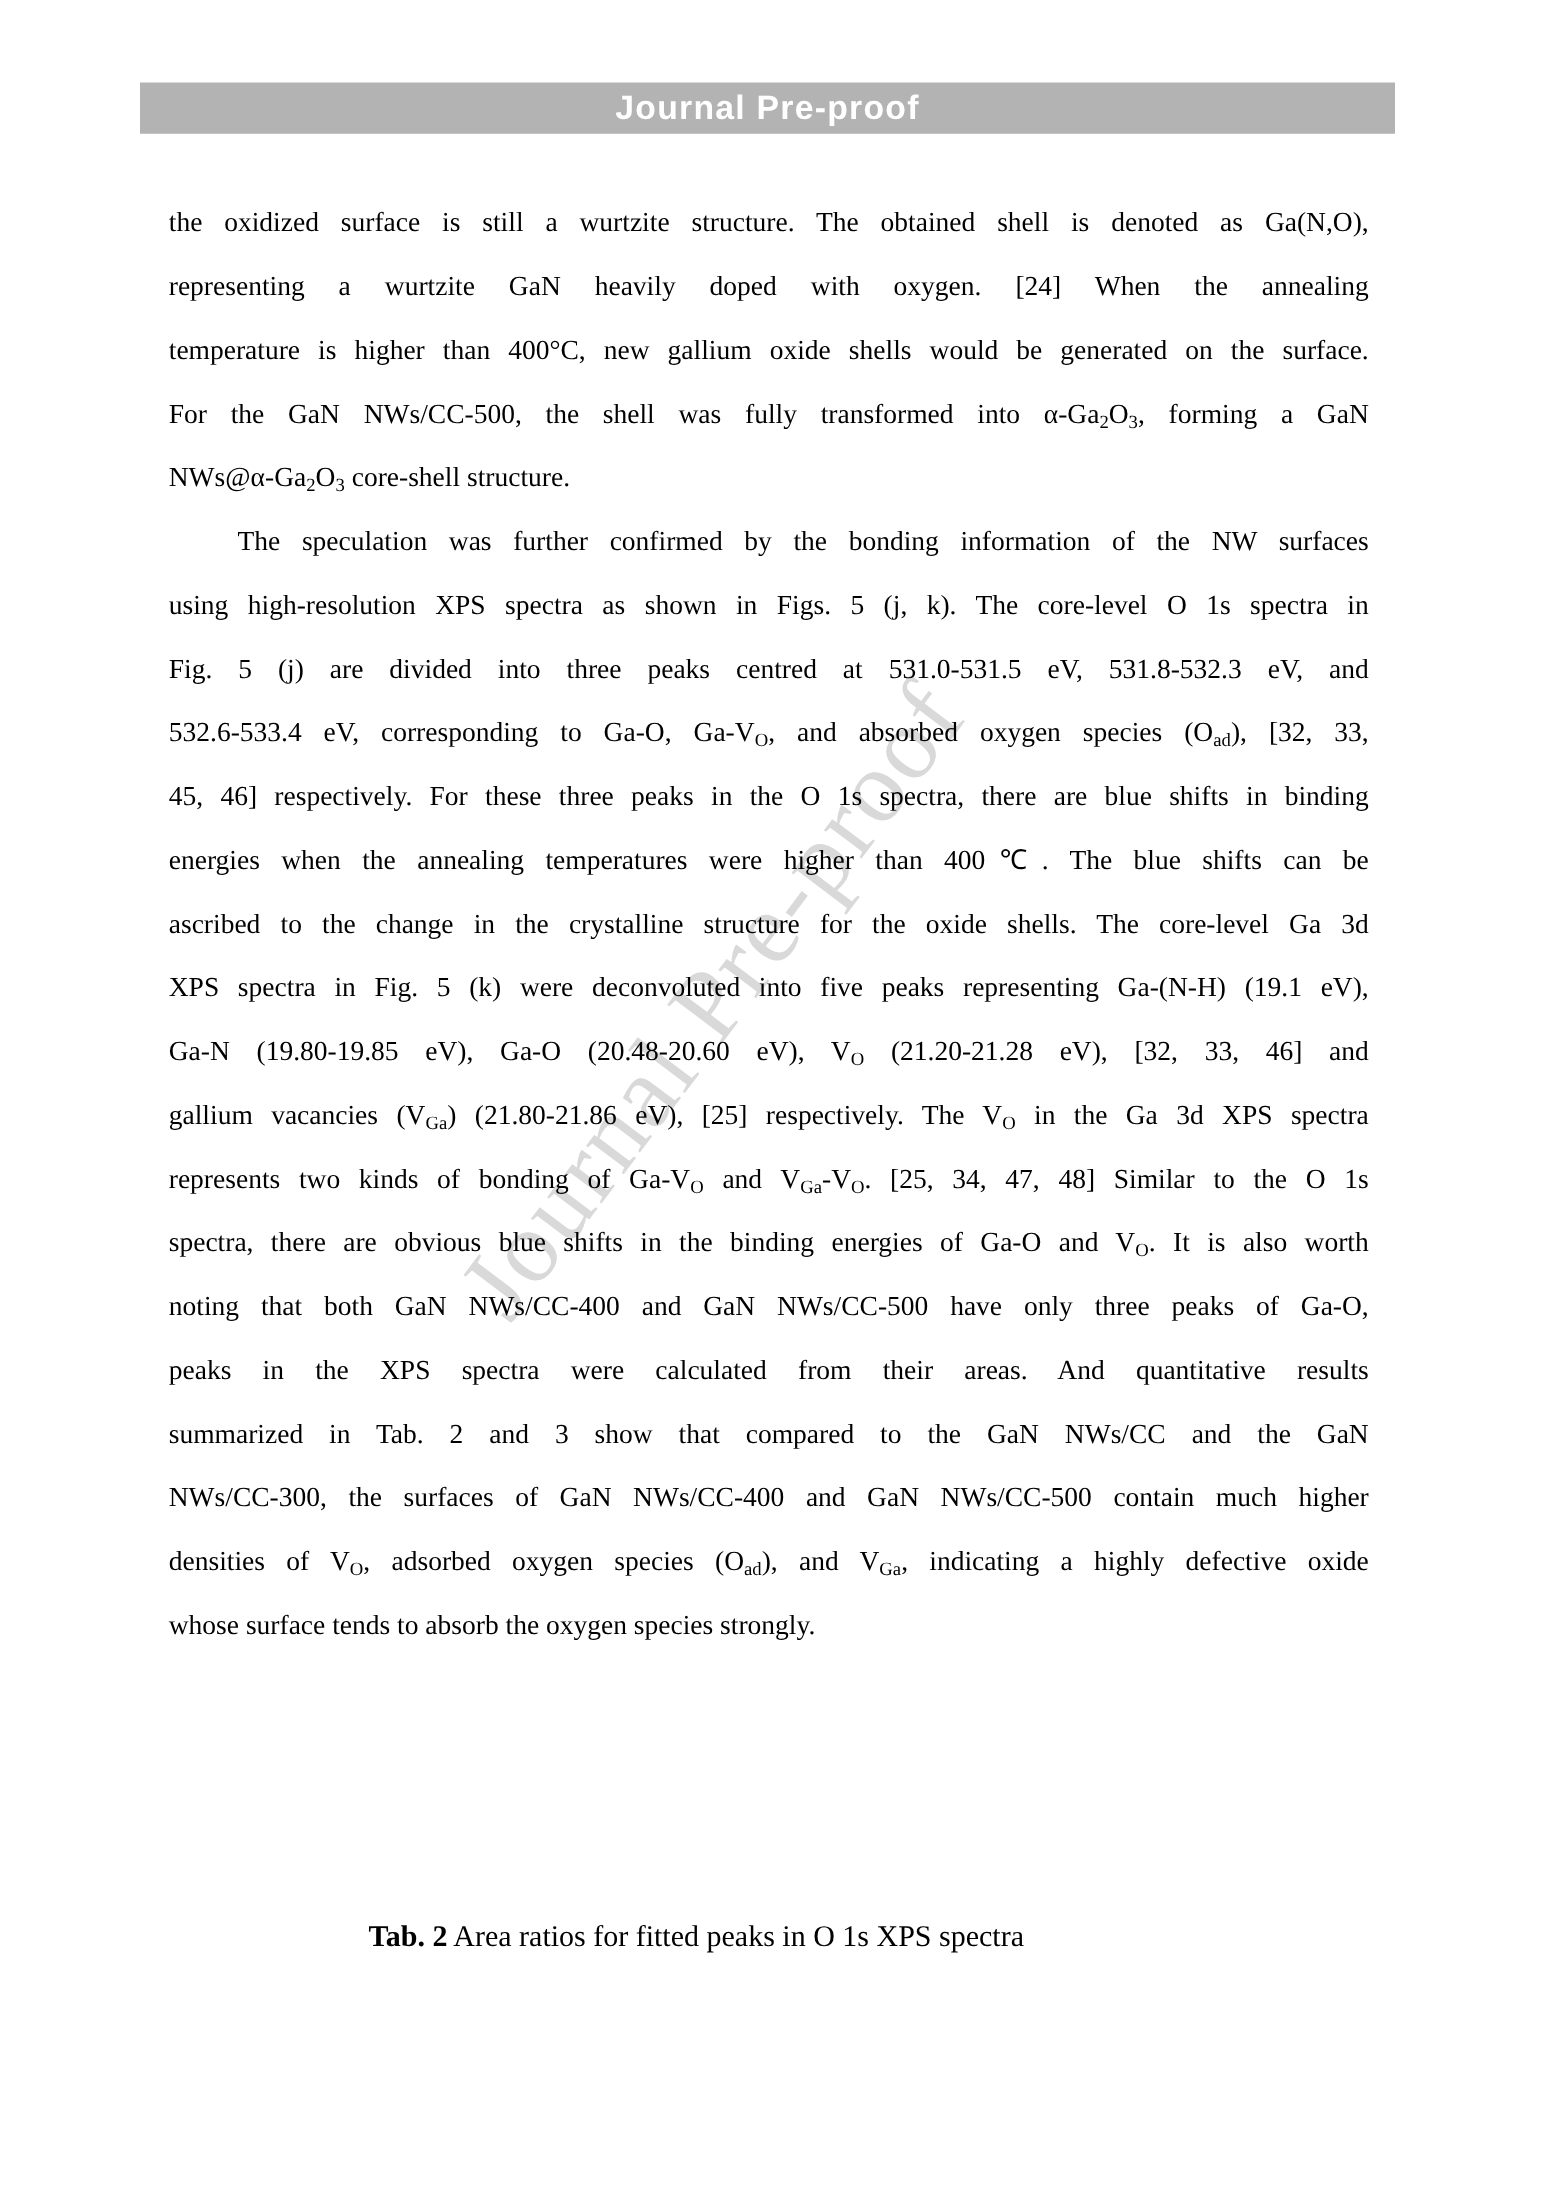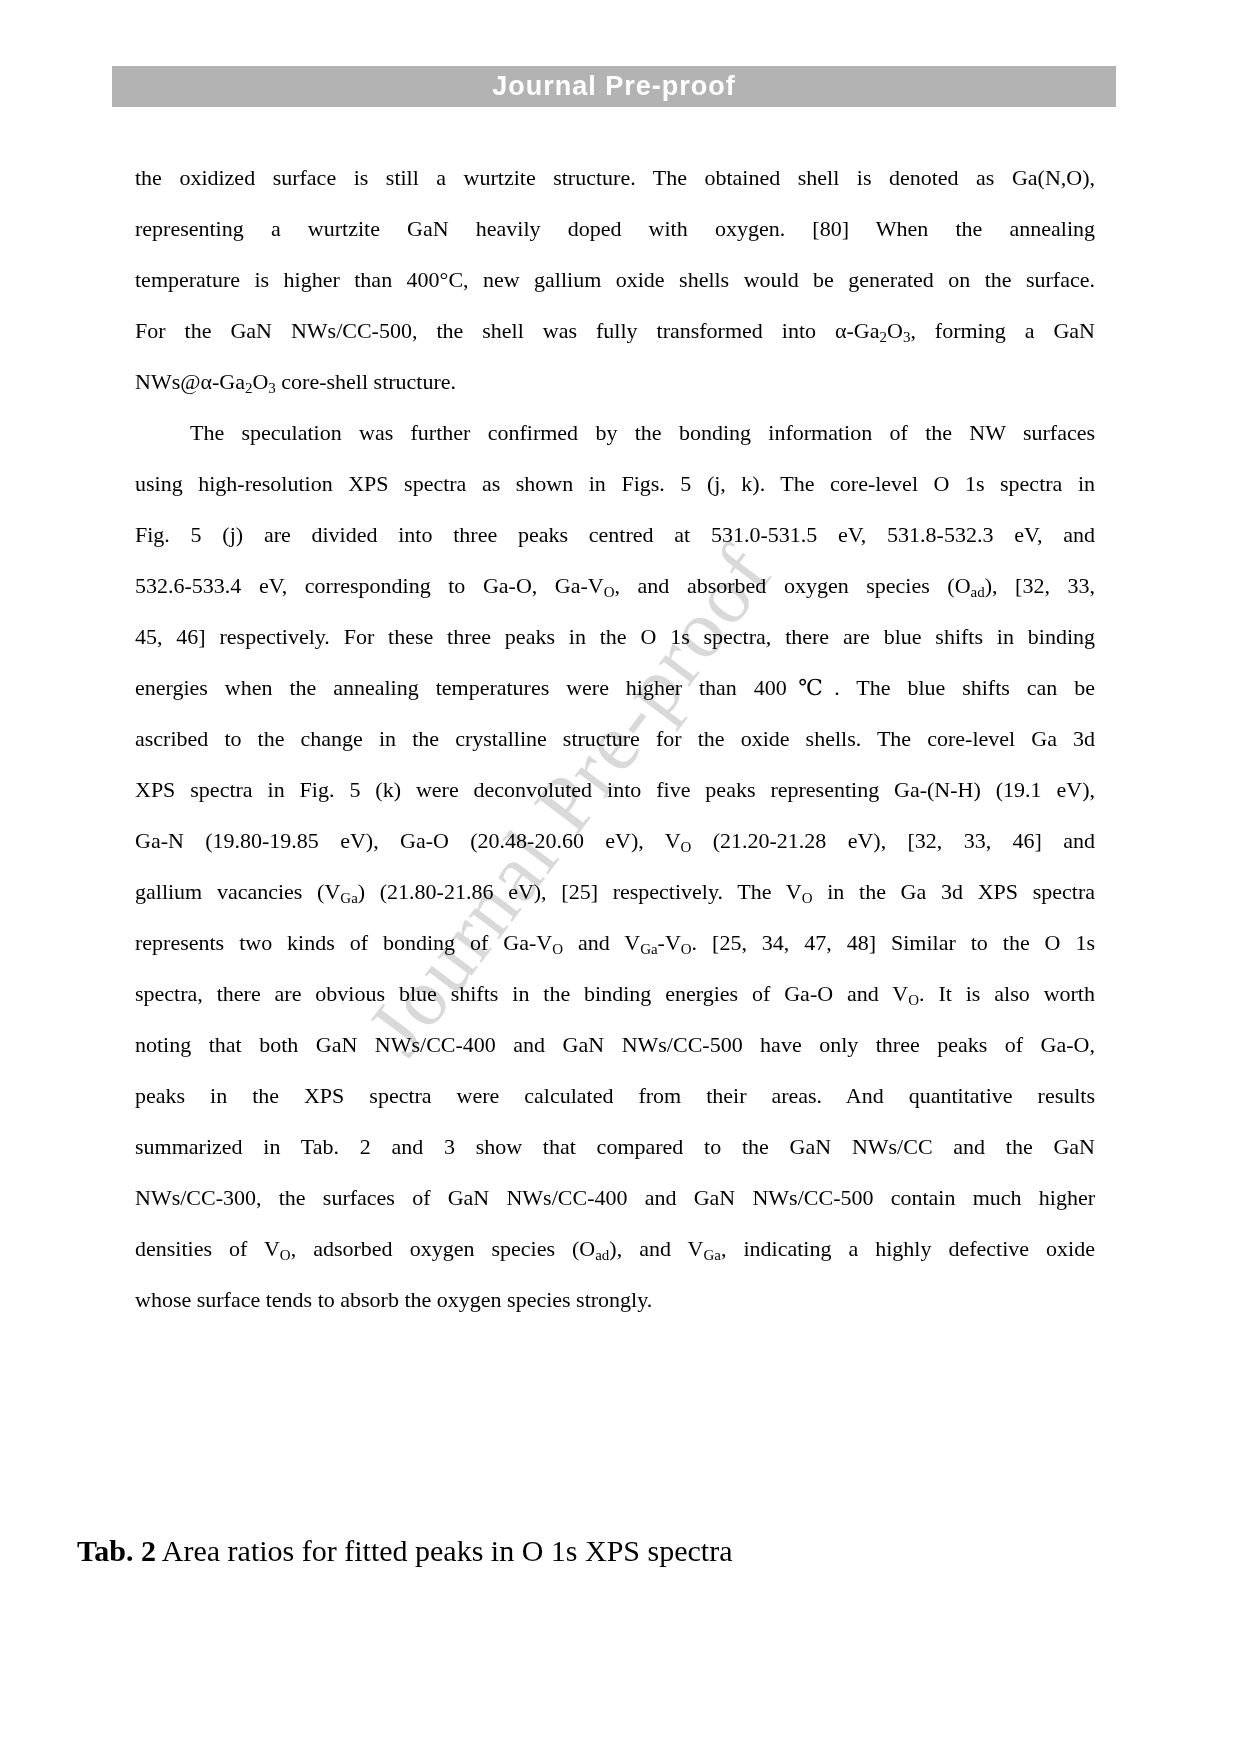--- a/index.html
+++ b/index.html
@@ -32,20 +32,21 @@
     font-size:82px;
     color:#d9d9d9;
     white-space:nowrap;
     letter-spacing:2px;
     z-index:0;
   }
   .body-text{
     position:absolute;left:135px;top:152px;width:960px;
     z-index:1;
     font-size:22px;
+    font-family:Liberation Serif, serif;
   }
   .line{
     height:51px;
     line-height:51px;
     text-align:justify;
     text-align-last:justify;
     white-space:normal;
   }
   .line.end{
     text-align:right;
@@ -57,38 +58,38 @@
   sub{
     font-size:68%;
     line-height:0;
     vertical-align:baseline;
     position:relative;
     top:0.25em;
   }
   .caption{
     position:absolute;left:77px;top:1525px;width:960px;height:51px;
     line-height:51px;
-    text-align:left;
-    font-size:30px;
+    text-align:center;
+    font-size:24px;
     z-index:1;
   }
   .caption .cap-label{font-weight:bold;}
 </style>
 </head>
 <body>
 
 <div class="banner">
   <span class="banner-title">Journal Pre-proof</span>
 </div>
 
 <div class="watermark">Journal Pre-proof</div>
 
 <div class="body-text" id="body-text">
     <div class="line">the oxidized surface is still a wurtzite structure. The obtained shell is denoted as Ga(N,O),</div>
-    <div class="line">representing a wurtzite GaN heavily doped with oxygen. [80] When the annealing</div>
+    <div class="line">representing a wurtzite GaN heavily doped with oxygen. [24] When the annealing</div>
     <div class="line">temperature is higher than 400°C, new gallium oxide shells would be generated on the surface.</div>
     <div class="line">For the GaN NWs/CC-500, the shell was fully transformed into α-Ga<sub>2</sub>O<sub>3</sub>, forming a GaN</div>
     <div class="line end">NWs@α-Ga<sub>2</sub>O<sub>3</sub> core-shell structure.</div>
     <div class="line indent">The speculation was further confirmed by the bonding information of the NW surfaces</div>
     <div class="line">using high-resolution XPS spectra as shown in Figs. 5 (j, k). The core-level O 1s spectra in</div>
     <div class="line">Fig. 5 (j) are divided into three peaks centred at 531.0-531.5 eV, 531.8-532.3 eV, and</div>
     <div class="line">532.6-533.4 eV, corresponding to Ga-O, Ga-V<sub>O</sub>, and absorbed oxygen species (O<sub>ad</sub>), [32, 33,</div>
     <div class="line">45, 46] respectively. For these three peaks in the O 1s spectra, there are blue shifts in binding</div>
     <div class="line">energies when the annealing temperatures were higher than 400℃. The blue shifts can be</div>
     <div class="line">ascribed to the change in the crystalline structure for the oxide shells. The core-level Ga 3d</div>

